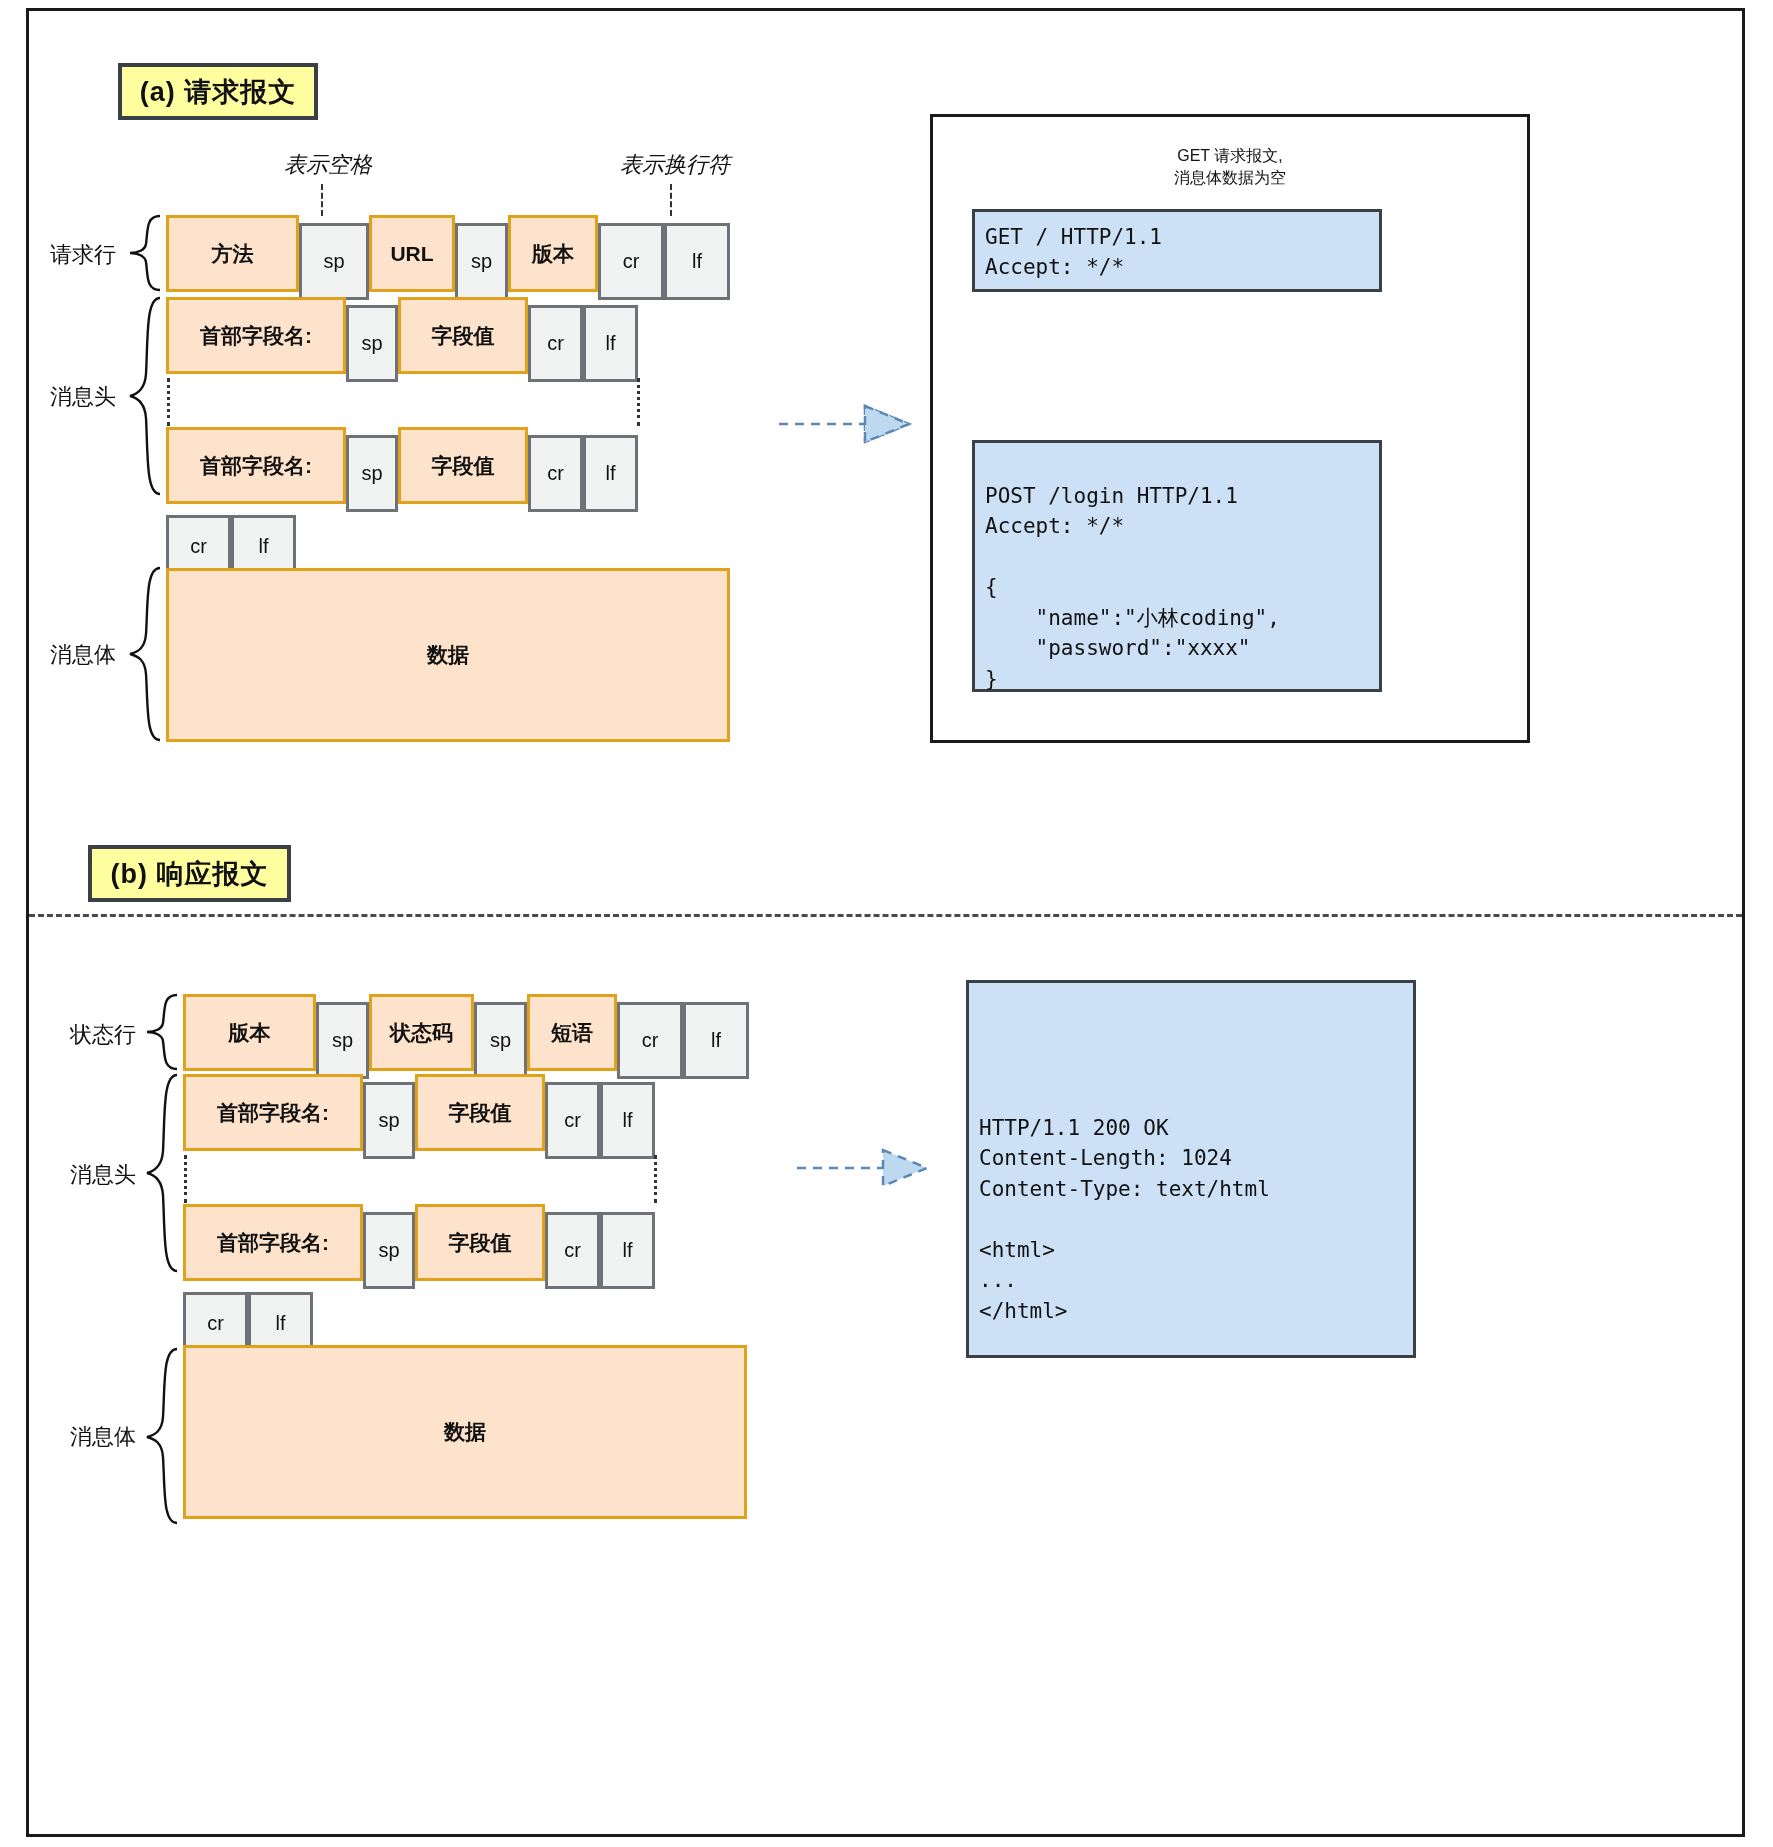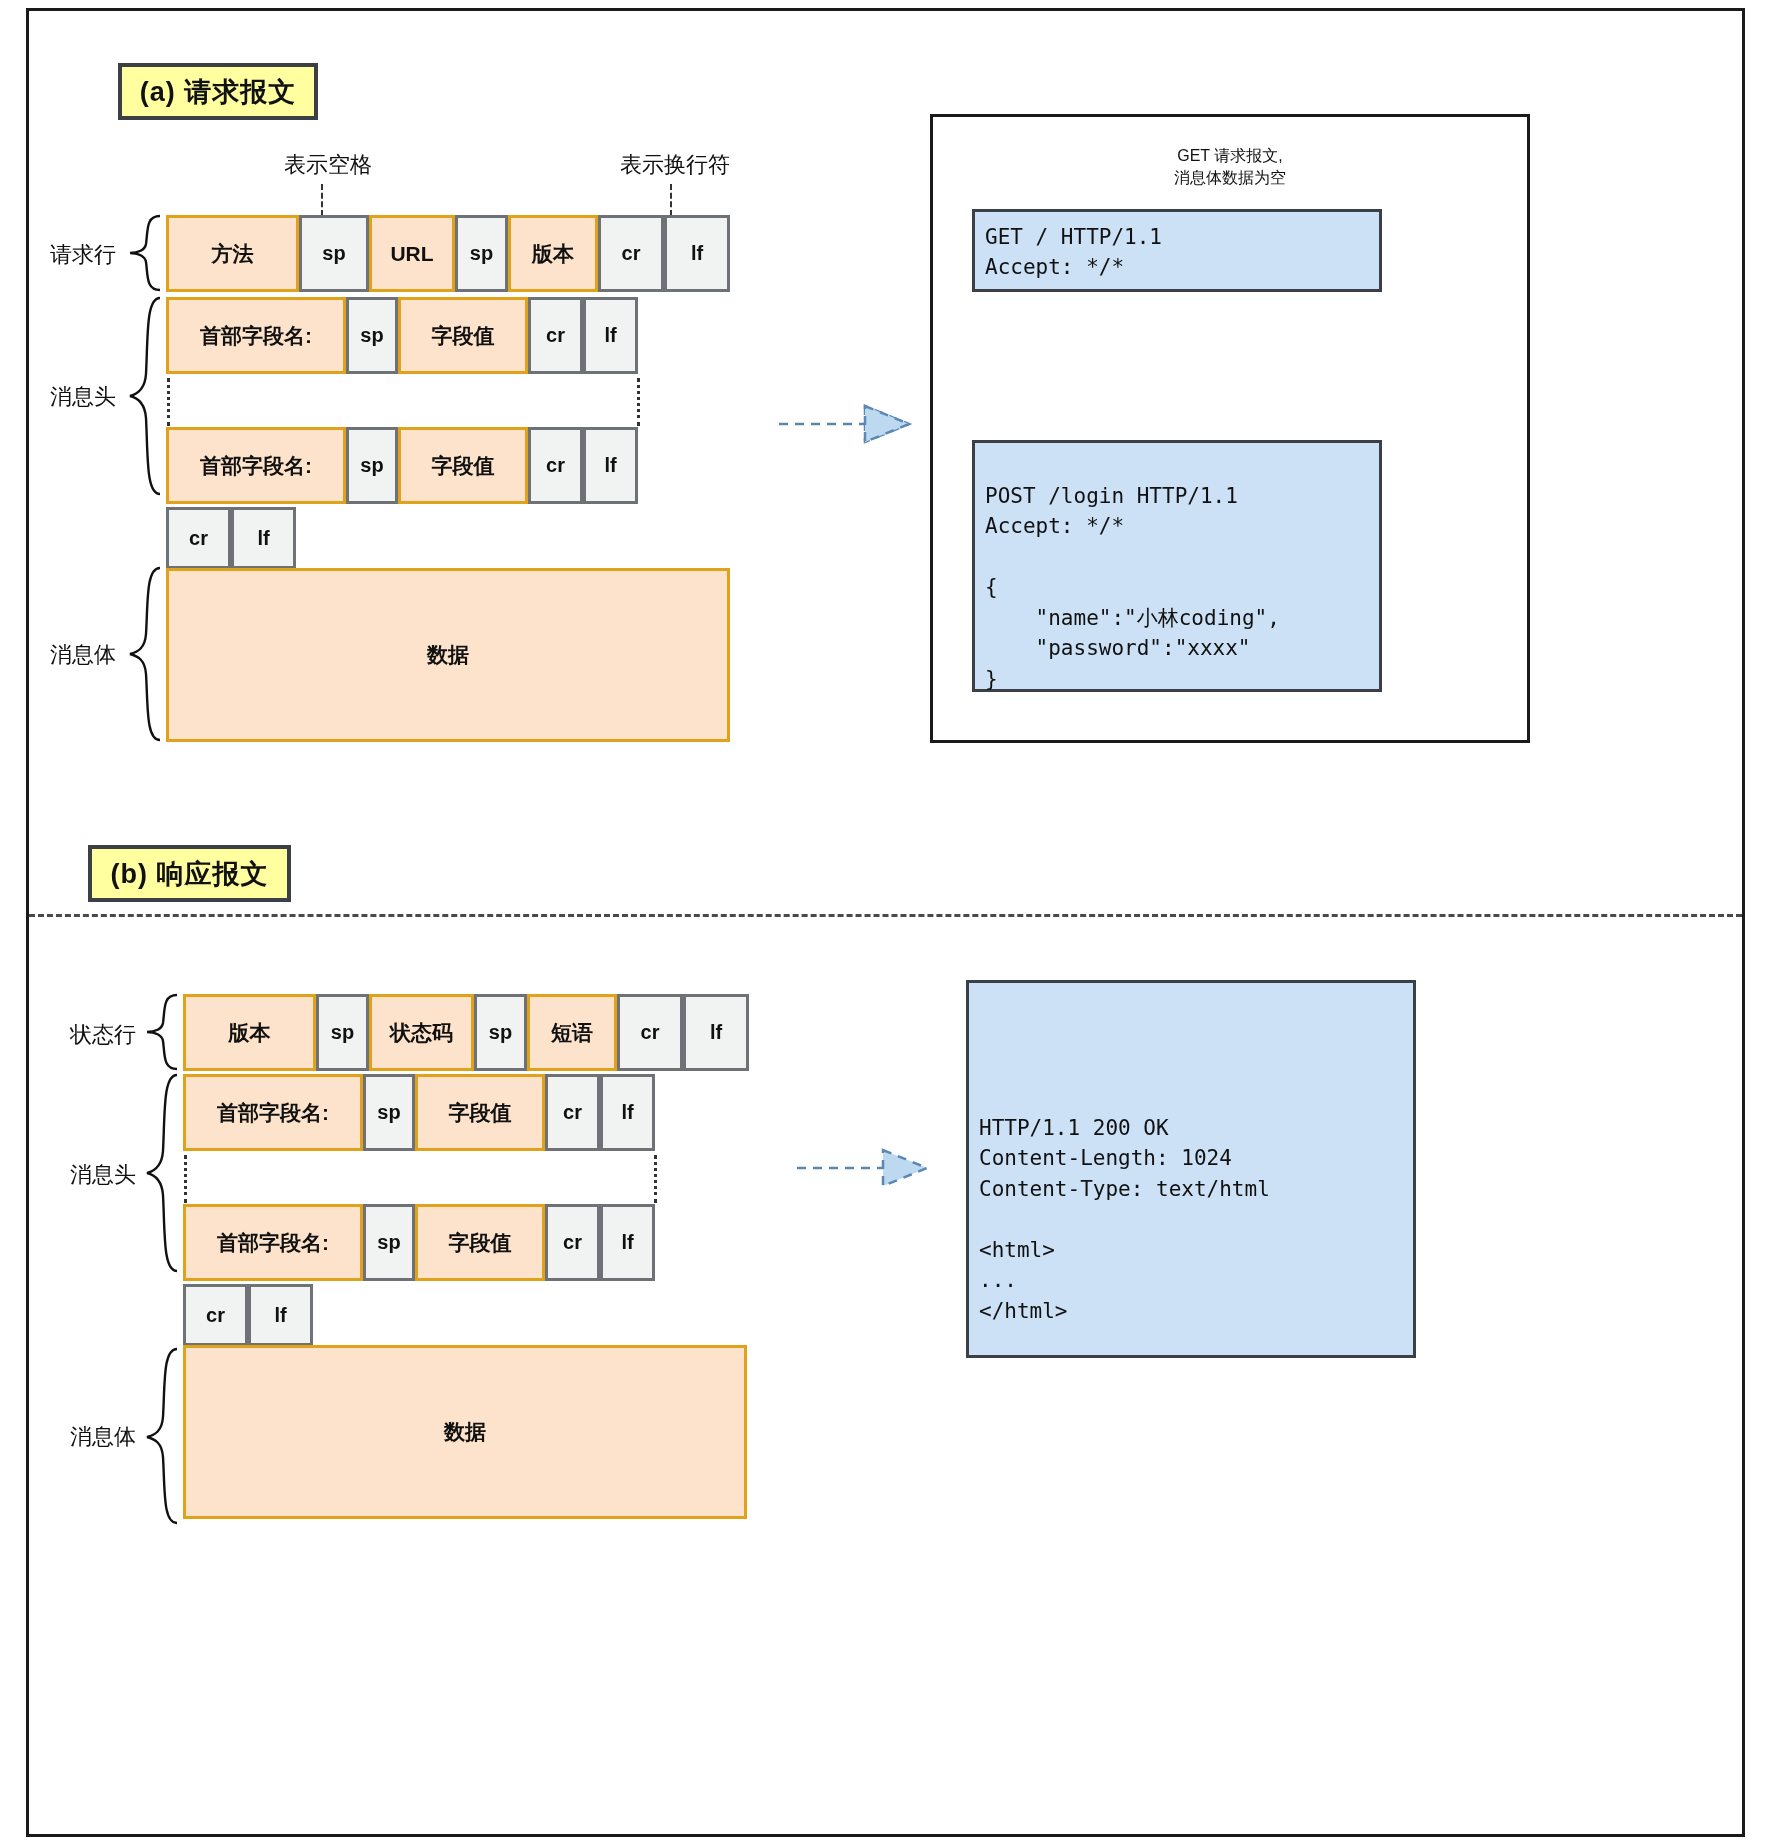--- a/index.html
+++ b/index.html
@@ -14,30 +14,30 @@
 
   
   .title-badge{position:absolute;background:#ffffa0;border:4px solid #3b3f46;
     box-sizing:border-box;display:flex;align-items:center;justify-content:center;
     font-weight:bold;font-size:27px;color:#111;letter-spacing:1px;}
 
   
   .cell{position:absolute;box-sizing:border-box;display:flex;align-items:center;
     justify-content:center;font-size:21px;color:#111;}
   .cell.orange{background:#fde3cb;border:3px solid #e0a21b;font-weight:bold;}
-  .cell.gray{background:#f1f2f2;border:3px solid #6e7175;font-weight:bold;font-size:20px;}
+  .cell.gray{background:#f1f2f2;border:3px solid #6e7175;font-weight:normal;font-size:20px;margin-top:8px;}
 
   
   .brace{position:absolute;color:#111;}
   .brace svg{display:block;}
   .brace-label{position:absolute;font-size:22px;color:#111;white-space:nowrap;}
 
   
   .leader{position:absolute;border-left:2px dashed #333;}
-  .anno{position:absolute;font-size:22px;color:#111;white-space:nowrap;}
+  .anno{position:absolute;font-size:22px;color:#111;white-space:nowrap;font-style:italic;}
 
   
   .dotline{position:absolute;border-left:3px dotted #333;}
 
   
   .panel{position:absolute;border:3px solid #1a1a1a;box-sizing:border-box;background:#fff;}
   .panel-caption{position:absolute;font-size:16px;color:#111;text-align:center;
     line-height:1.4;white-space:pre-line;}
   .codebox{position:absolute;background:#cce1f5;border:3px solid #3b3f46;
     box-sizing:border-box;font-family:"DejaVu Sans Mono","Liberation Mono",monospace;

